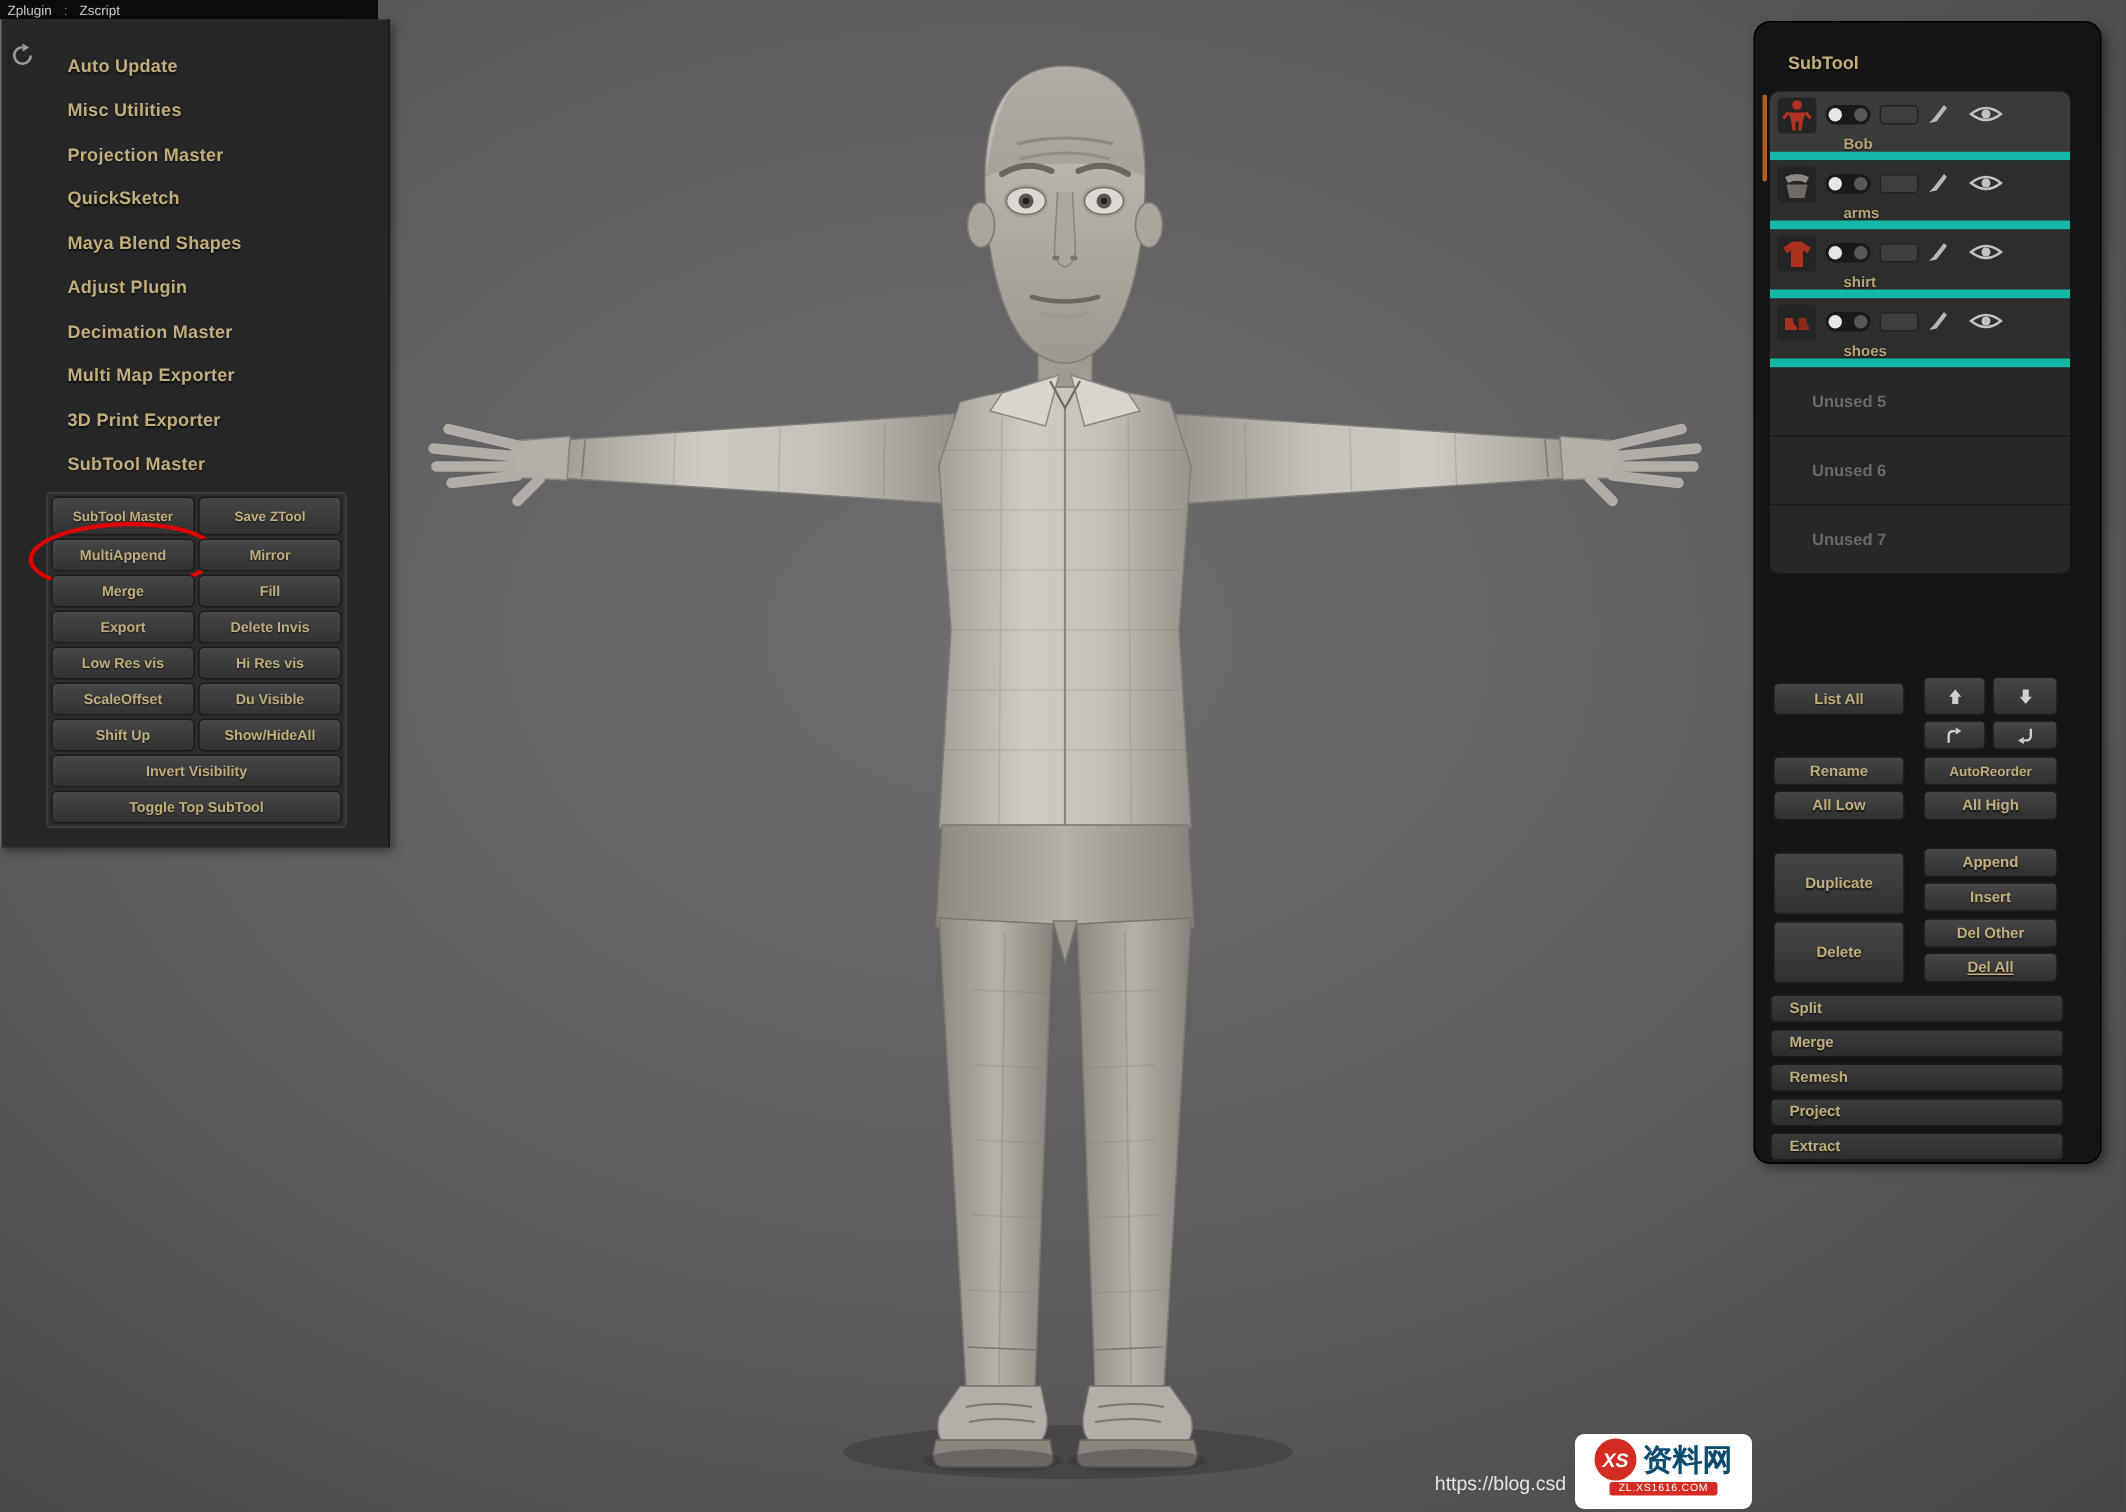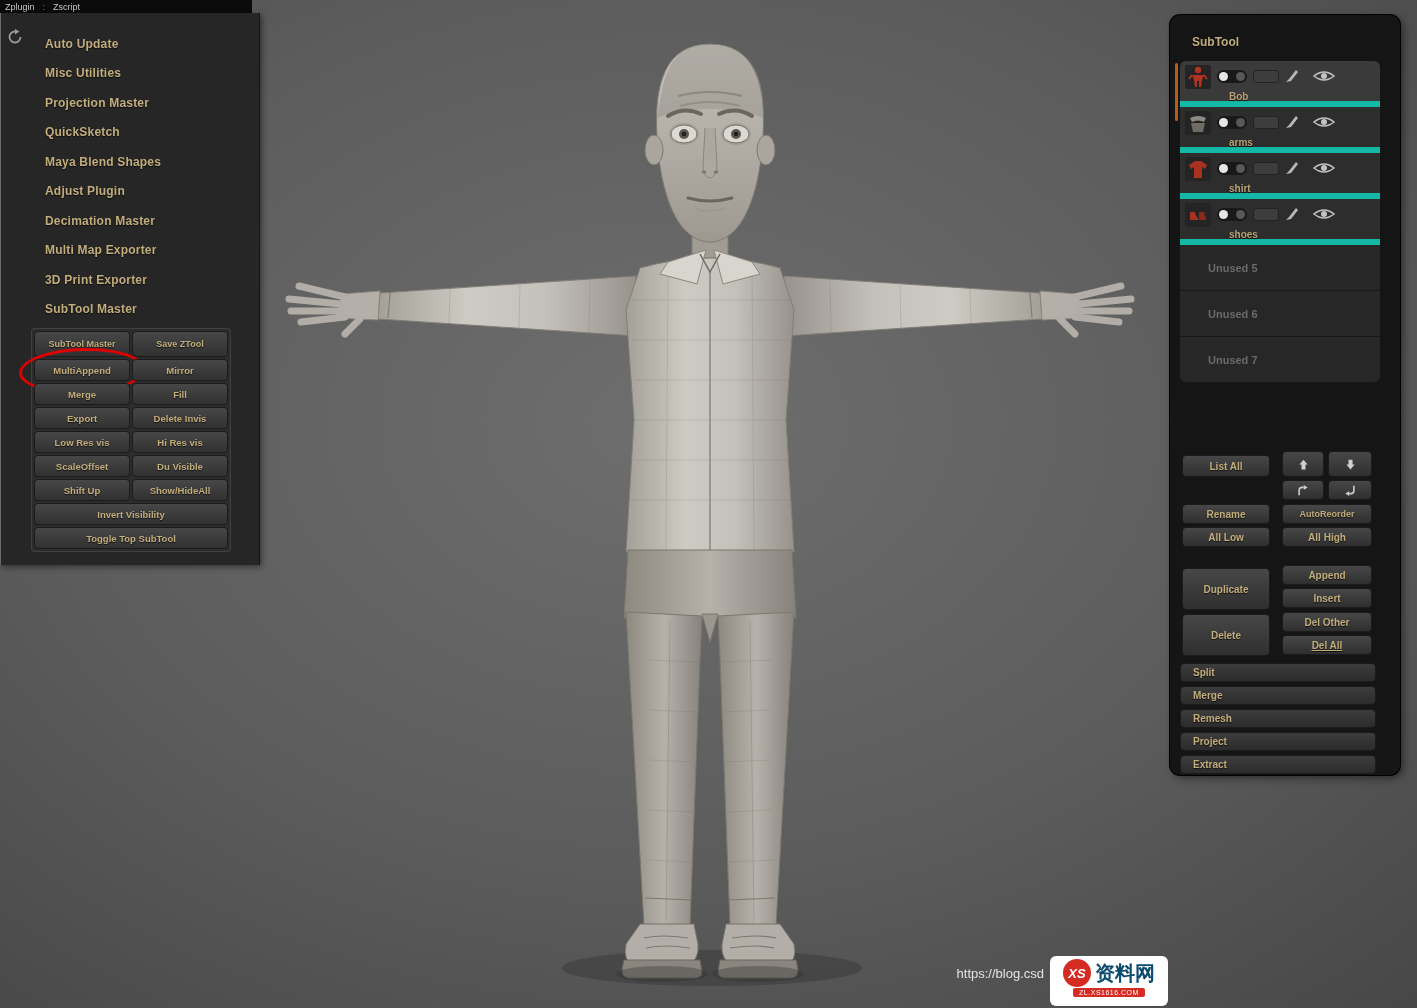--- a/index.html
+++ b/index.html
@@ -99,21 +99,21 @@
   #b-insert{left:112px;top:573px;width:90px;height:20px;}
   #b-delete{left:12px;top:599px;width:88px;height:42px;}
   #b-delother{left:112px;top:597px;width:90px;height:20px;}
   #b-delall{left:112px;top:620px;width:90px;height:20px;text-decoration:underline;}
   .action { left:10px; width:196px; height:19px; justify-content:flex-start;
             padding-left:12px; background:linear-gradient(#3c3c3c,#2c2c2c); }
 
   
   #watermark { position:absolute; right:6px; bottom:2px; display:flex;
                align-items:flex-end; gap:6px; }
-  .wm-url { color:#e3e3e3; font-size:13px; margin-bottom:25px; }
+  .wm-url { color:#e3e3e3; font-size:13px; margin-bottom:10px; }
   #logo { width:118px; height:50px; background:#ffffff; border-radius:6px;
           display:flex; flex-direction:column; align-items:center; padding-top:3px; }
   .logo-top { display:flex; align-items:center; gap:4px; }
   .logo-circle { width:28px; height:28px; border-radius:50%; background:#d42b22;
                  color:#fff; font-weight:bold; font-style:italic; font-size:13px;
                  display:flex; align-items:center; justify-content:center; }
   .logo-name { color:#0c4a6e; font-size:20px; font-weight:bold; }
   .logo-domain { margin-top:1px; background:#d42b22; color:#fff; font-size:7px;
                  padding:1px 6px; border-radius:2px; letter-spacing:.5px; }
 </style>

